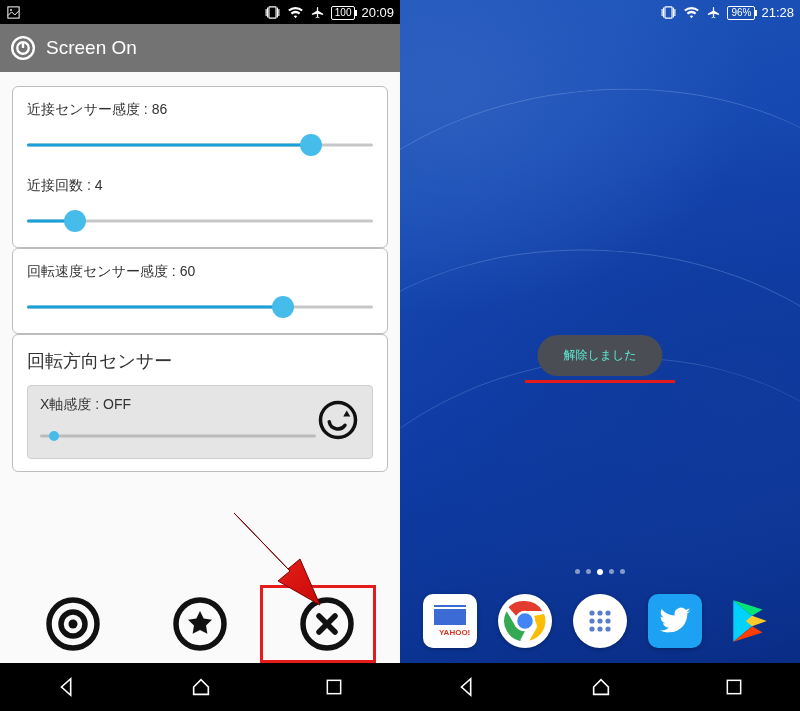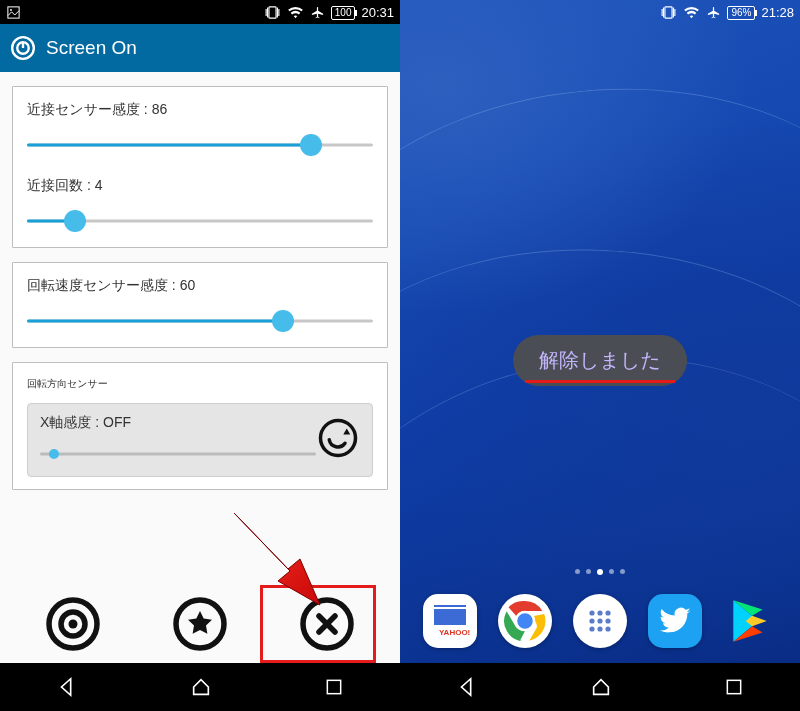--- a/index.html
+++ b/index.html
@@ -52,41 +52,40 @@
     width:2px; height:6px;
     background: currentColor;
   }
 
   
   .sicon { display: inline-flex; }
   .sicon svg { display:block; }
 
   
   .appbar {
-    background: #0369a1;
+    background: #737373;
     color: #fff;
     height: 48px;
     display: flex;
     align-items: center;
     padding: 0 10px;
     gap: 10px;
     font-size: 19px;
   }
   .app-content {
     flex: 1;
     background: #fafafa;
     padding: 14px 12px 0 12px;
     overflow: hidden;
   }
   .card {
     border: 1px solid #bdbdbd;
-    border-radius: 1px;
+    border-radius: 6px;
     background: #fff;
     padding: 14px 14px 18px 14px;
-    margin-bottom: 14px;
   }
   .setting-label {
     font-size: 14px;
     color: #333;
     margin-bottom: 18px;
   }
   .slider {
     position: relative;
     height: 16px;
   }
@@ -109,21 +108,21 @@
   .thumb {
     position: absolute;
     top: 50%;
     width: 22px; height: 22px;
     border-radius: 50%;
     background: #46bceb;
     transform: translate(-50%, -50%);
   }
   .thumb.small { width: 10px; height:10px; background:#46bceb; }
   .group-title {
-    font-size: 10px;
+    font-size: 18px;
     color: #333;
     margin-bottom: 12px;
   }
   .subcard {
     background: #e5e5e5;
     border: 1px solid #cfcfcf;
     border-radius: 4px;
     padding: 10px 12px 14px 12px;
     display: flex;
     align-items: center;
@@ -199,22 +198,22 @@
     border-top: 1px solid rgba(180,210,255,0.2);
     border-radius: 50%;
     transform: rotate(-10deg);
   }
 
   .toast {
     position:absolute;
     left:50%; top: 335px;
     transform: translateX(-50%);
     background: #4a4e54;
-    color: #c4b5fd;
-    font-size: 20px;
+    color: #5eead4;
+    font-size: 12px;
     padding: 12px 26px;
     border-radius: 26px;
     z-index: 5;
   }
   .toast-underline{
     position:absolute;
     left:50%; top: 380px;
     transform: translateX(-50%);
     width: 150px;
     height: 3px;
@@ -240,21 +239,21 @@
     left:0; right:0; bottom:48px;
     height: 84px;
     display:flex;
     justify-content: space-around;
     align-items: center;
     padding: 0 12px;
     z-index:5;
   }
   .app-icon {
     width: 54px; height:54px;
-    border-radius: 15px;
+    border-radius: 10px;
     display:flex; align-items:center; justify-content:center;
     box-shadow: 0 1px 4px rgba(0,0,0,0.3);
   }
 </style>
 </head>
 <body>
 
 <div class="phone">
 
   <div class="statusbar sb-black">
@@ -281,21 +280,21 @@
         <svg width="17" height="15" viewBox="0 0 24 20" fill="#fff">
             <path d="M12 18l2.5-3.1a5 5 0 00-5 0L12 18zM5.2 10.3a11 11 0 0113.6 0l-2 2.4a8 8 0 00-9.6 0l-2-2.4zM1.6 6a16 16 0 0120.8 0l-2 2.4a13 13 0 00-16.8 0L1.6 6z"></path>
           </svg>
       </span>
       <span class="sicon">
         <svg width="15" height="15" viewBox="0 0 24 24" fill="#fff">
             <path d="M21 14l-8-5V4a1 1 0 10-2 0v5l-8 5v2l8-2v5l-2 1v1l3-1 3 1v-1l-2-1v-5l8 2v-2z"></path>
           </svg>
       </span>
       <span class="battery-box">100</span>
-      <span>20:31</span>
+      <span>20:09</span>
     </div>
   </div>
 
   <div class="appbar">
     <span class="sicon">
       <svg width="26" height="26" viewBox="0 0 24 24" fill="none" stroke="#fff" stroke-width="2.2">
         <circle cx="12" cy="12" r="10"></circle>
           <circle cx="12" cy="12" r="5.3"></circle>
           <line x1="12" y1="6.5" x2="12" y2="12"></line>
       </svg>

